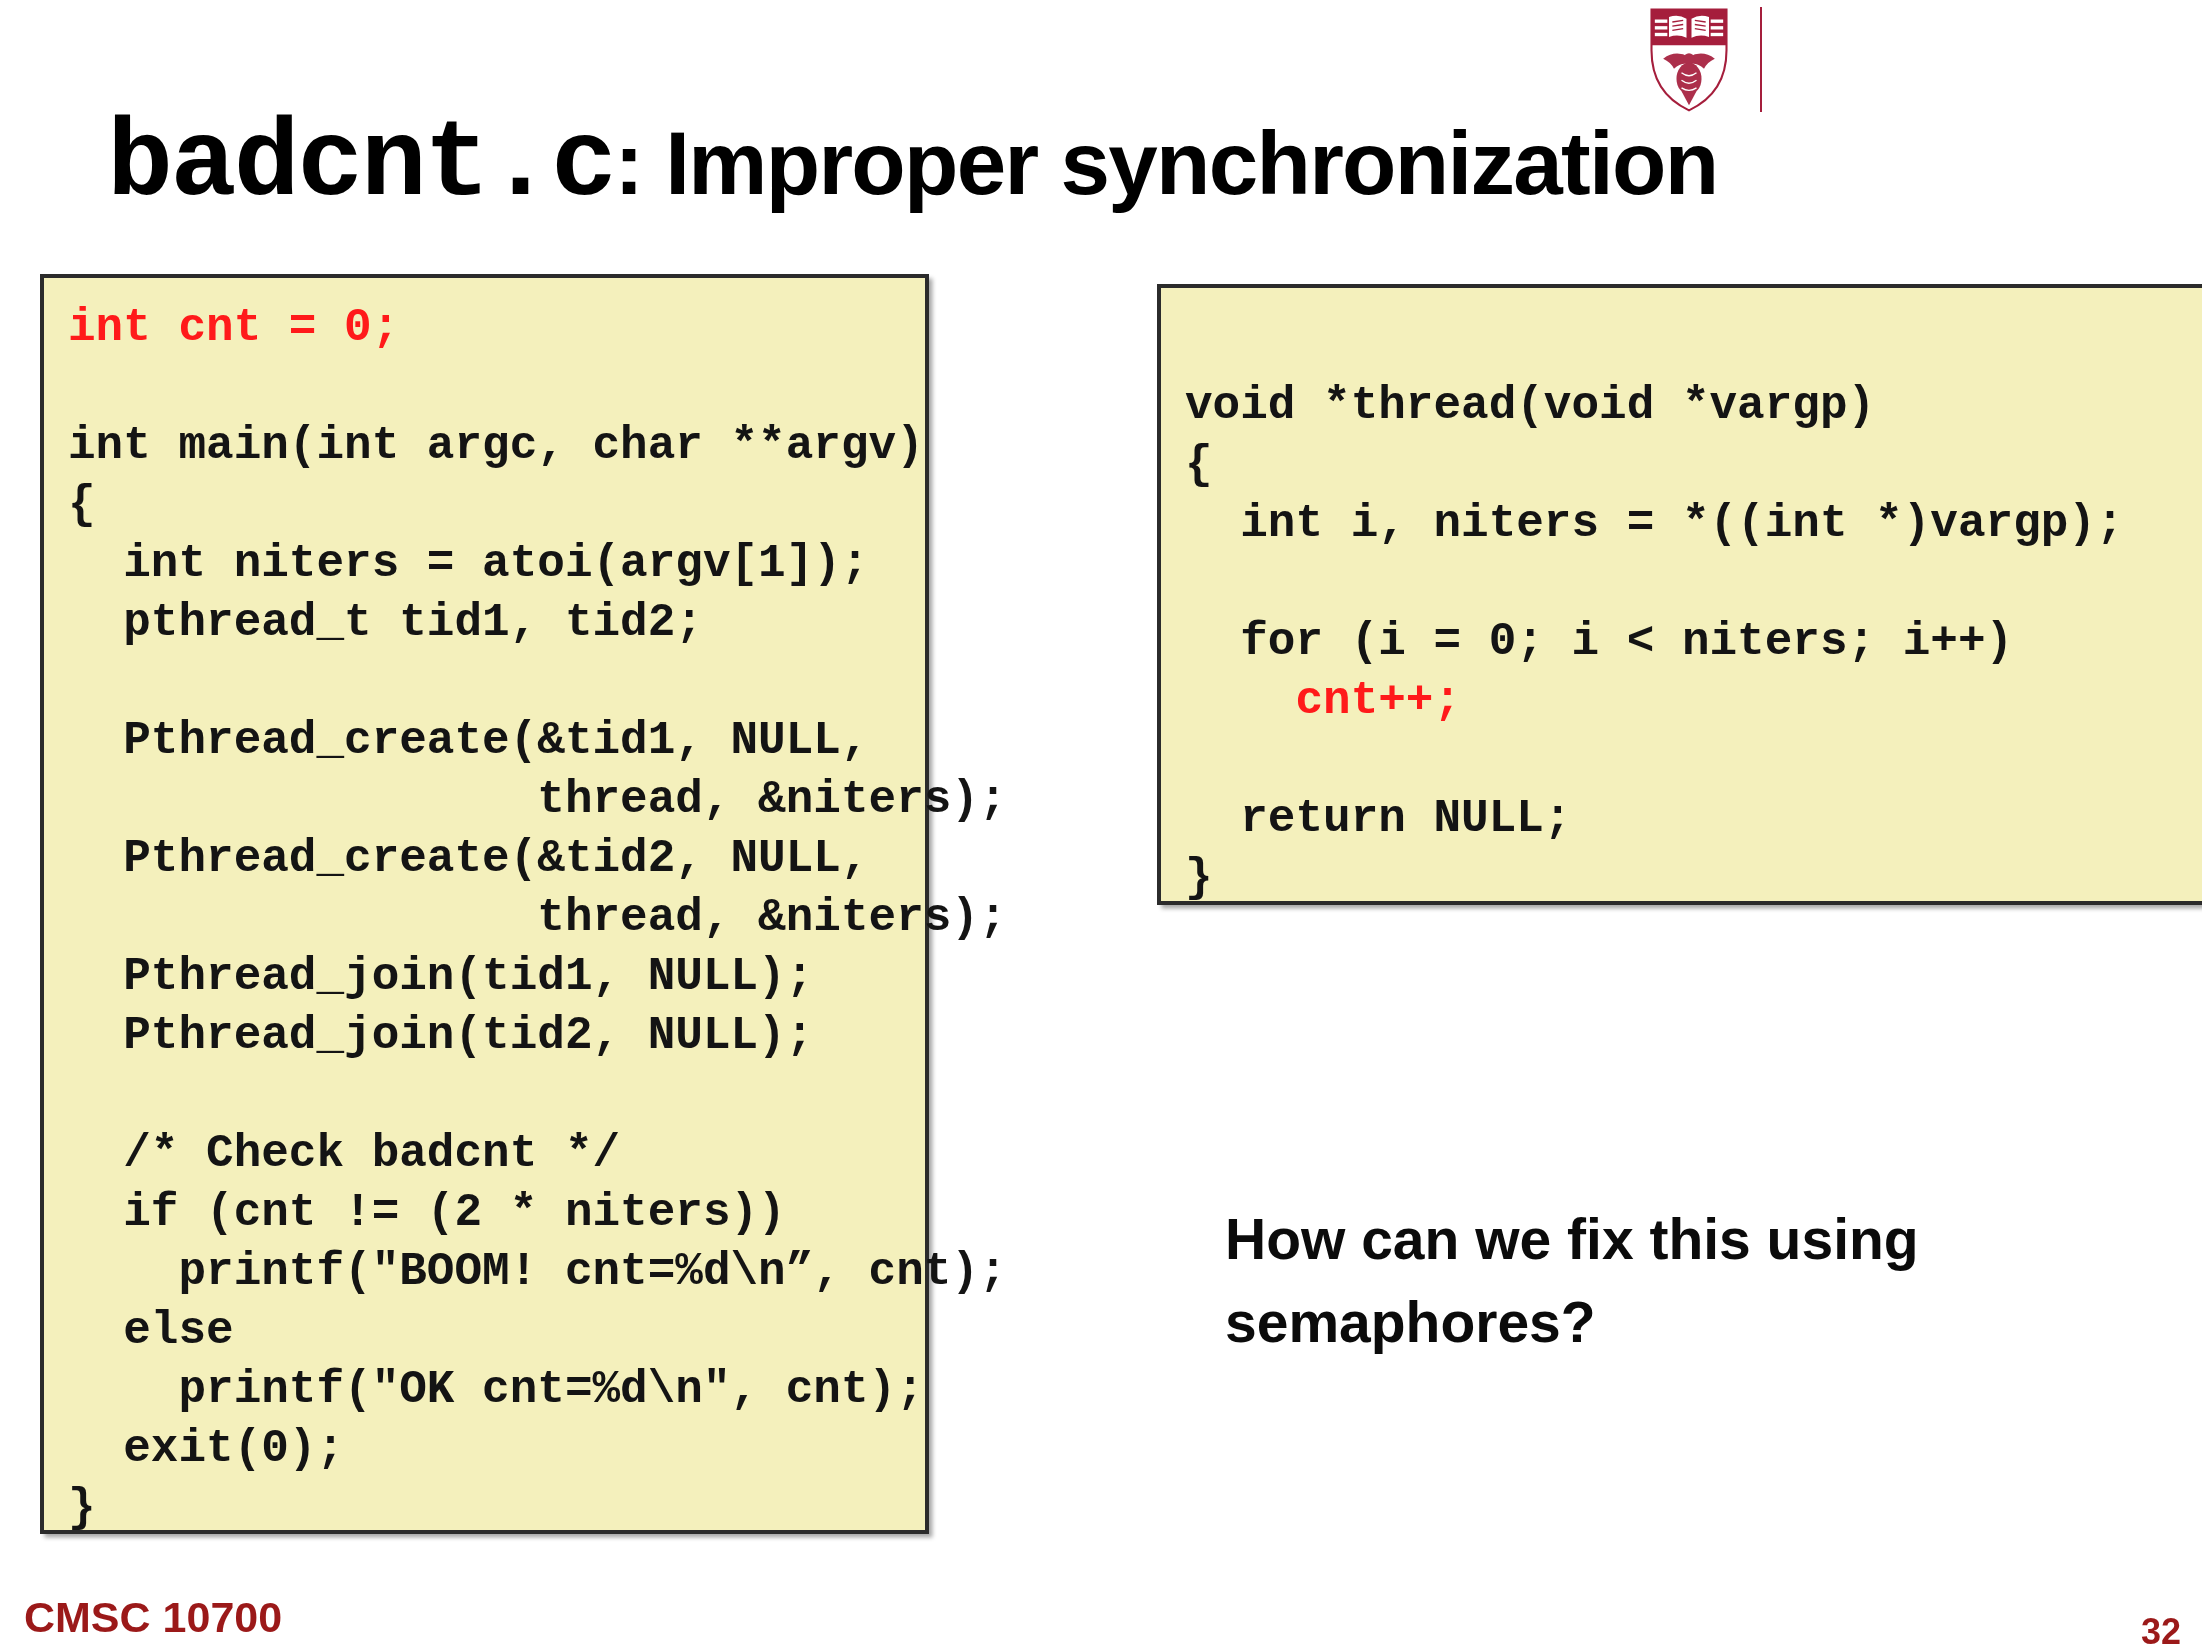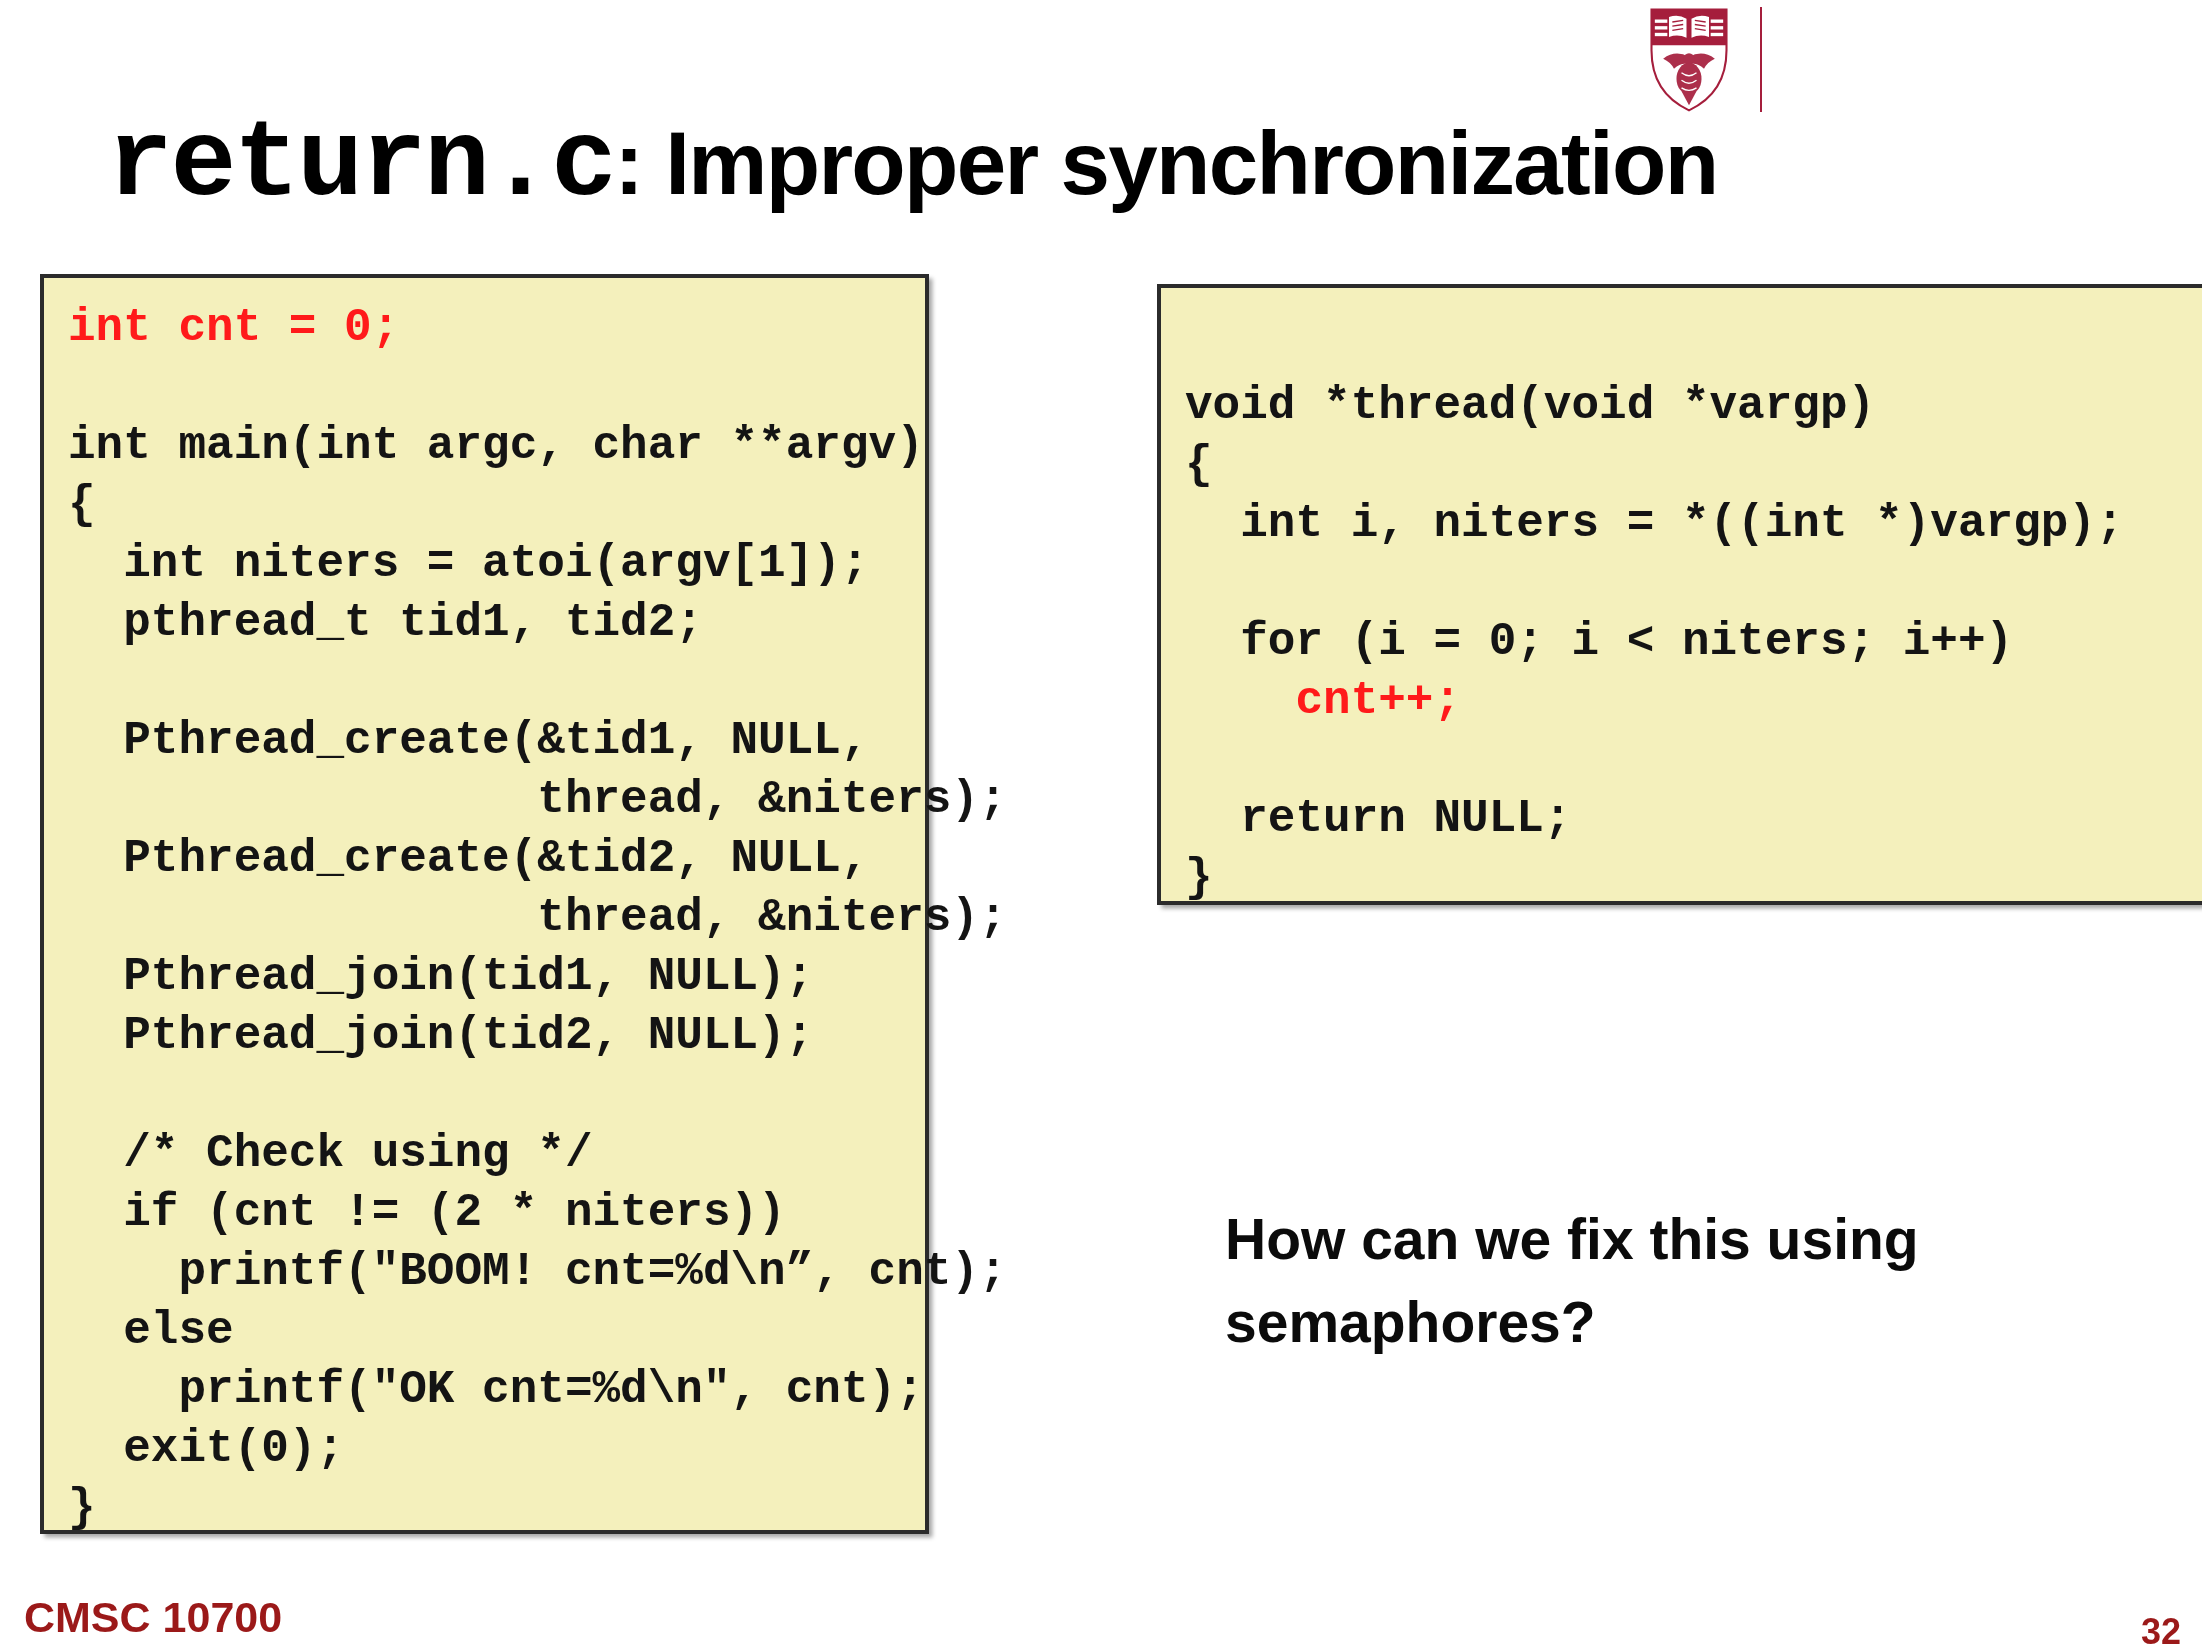--- a/index.html
+++ b/index.html
@@ -136,21 +136,21 @@
     font-weight: bold;
     font-size: 36px;
     color: var(--footer-red);
   }
 </style>
 </head>
 <body>
 
 <div class="slide">
 
-  <div class="title"><span class="title-mono">return.c</span><span class="title-rest">: Improper synchronization</span></div>
+  <div class="title"><span class="title-mono">badcnt.c</span><span class="title-rest">: Improper synchronization</span></div>
 
   <div class="logo">
     <svg class="shield" viewBox="0 0 100 126" xmlns="http://www.w3.org/2000/svg" aria-hidden="true">
       <path d="M5 3 H95 V52 C95 87 78 111 50 124 C22 111 5 87 5 52 Z" fill="#ffffff" stroke="#A51E3C" stroke-width="2.5"></path>
       <path d="M5 3 H95 V46 H5 Z" fill="#A51E3C"></path>
       <g fill="#ffffff">
         <rect x="9" y="15" width="15" height="4"></rect>
         <rect x="9" y="23" width="15" height="4"></rect>
         <rect x="9" y="31" width="15" height="4"></rect>
         <rect x="76" y="15" width="15" height="4"></rect>
@@ -190,21 +190,21 @@
       <div class="code-line">  int niters = atoi(argv[1]);</div>
       <div class="code-line">  pthread_t tid1, tid2;</div>
       <div class="code-line"> </div>
       <div class="code-line">  Pthread_create(&amp;tid1, NULL,</div>
       <div class="code-line">                 thread, &amp;niters);</div>
       <div class="code-line">  Pthread_create(&amp;tid2, NULL,</div>
       <div class="code-line">                 thread, &amp;niters);</div>
       <div class="code-line">  Pthread_join(tid1, NULL);</div>
       <div class="code-line">  Pthread_join(tid2, NULL);</div>
       <div class="code-line"> </div>
-      <div class="code-line">  /* Check using */</div>
+      <div class="code-line">  /* Check badcnt */</div>
       <div class="code-line">  if (cnt != (2 * niters))</div>
       <div class="code-line">    printf("BOOM! cnt=%d\n”, cnt);</div>
       <div class="code-line">  else</div>
       <div class="code-line">    printf("OK cnt=%d\n", cnt);</div>
       <div class="code-line">  exit(0);</div>
       <div class="code-line">}</div>
     </div>
 
   <div class="code-box right" id="right-code">
       <div class="code-line">void *thread(void *vargp)</div>

